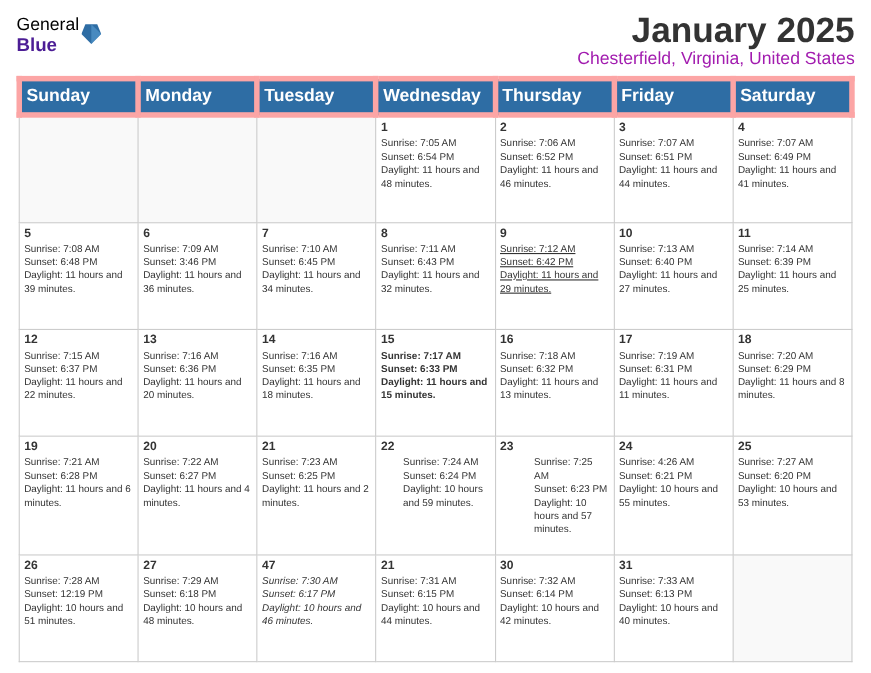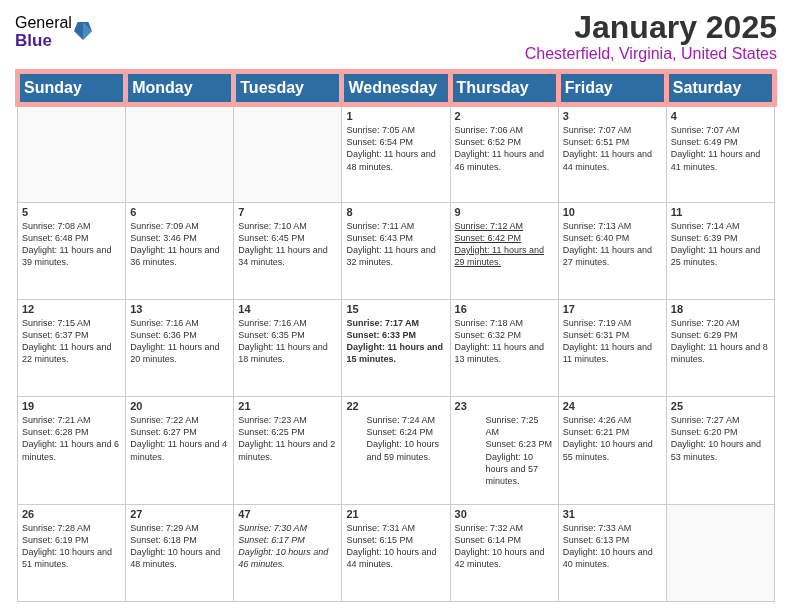--- a/index.html
+++ b/index.html
@@ -288,21 +288,21 @@
             <span class="day-num">25</span>
             <div class="day-info" style="white-space: pre-line;">Sunrise: 7:27 AM
 Sunset: 6:20 PM
 Daylight: 10 hours and 53 minutes.</div>
           </td>
         </tr>
         <tr>
           <td>
             <span class="day-num">26</span>
             <div class="day-info" style="white-space: pre-line;">Sunrise: 7:28 AM
-Sunset: 6:19 PM
+Sunset: 12:19 PM
 Daylight: 10 hours and 51 minutes.</div>
           </td>
           <td>
             <span class="day-num">27</span>
             <div class="day-info" style="white-space: pre-line;">Sunrise: 7:29 AM
 Sunset: 6:18 PM
 Daylight: 10 hours and 48 minutes.</div>
           </td>
           <td>
             <span class="day-num">47</span>

